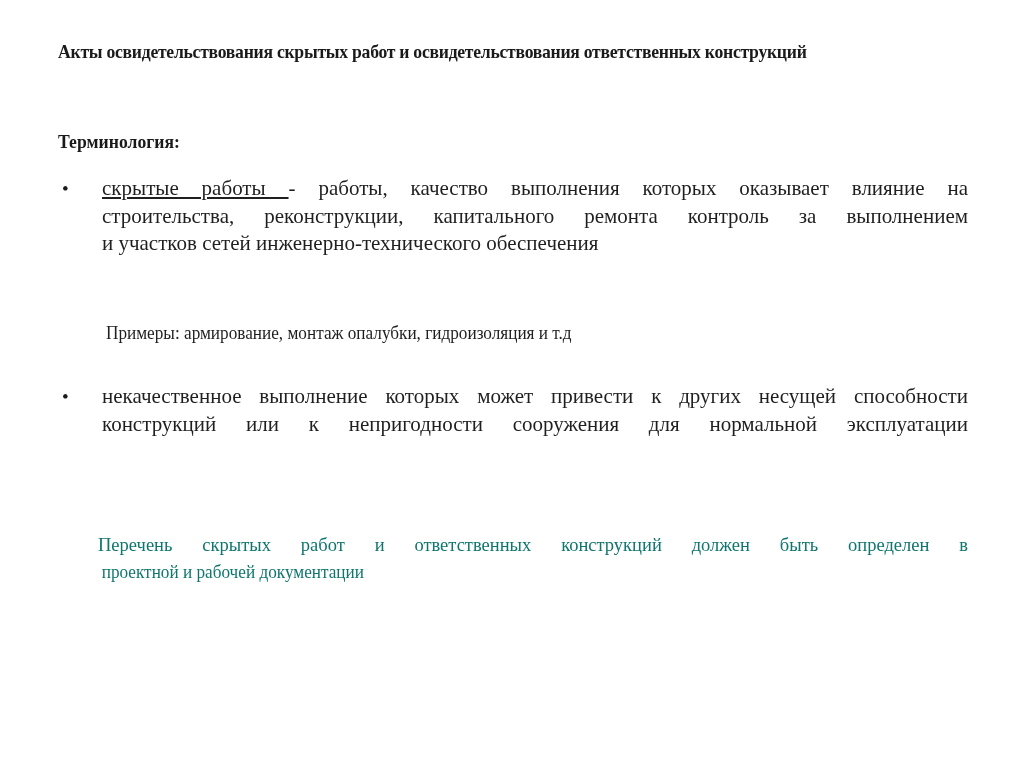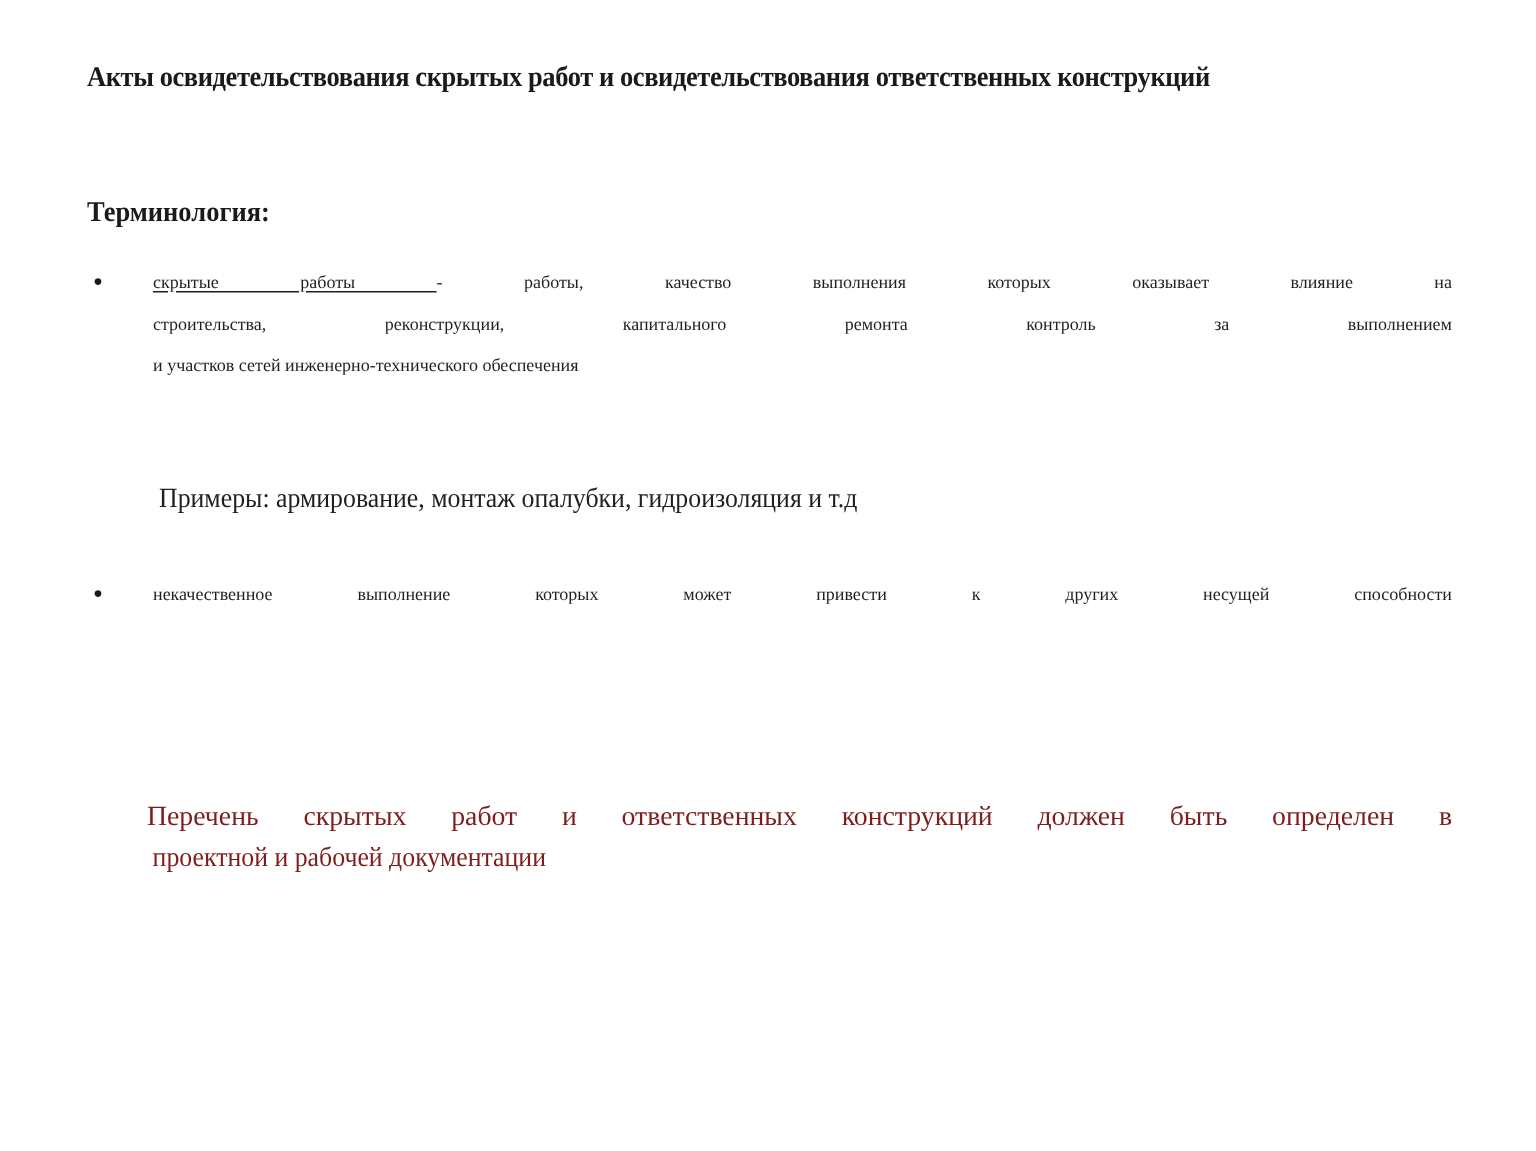--- a/index.html
+++ b/index.html
@@ -46,21 +46,21 @@
       position: absolute;
       left: 4px;
       top: 0;
       font-size: 19px;
       line-height: 27px;
     }
     .bullet-text {
       position: absolute;
       left: 44px;
       width: 866px;
-      font-size: 12px;
+      font-size: 21px;
       line-height: 27.5px;
       text-align: justify;
       color: #1f1f1f;
     }
     .u {
       text-decoration: underline;
       text-underline-offset: 2px;
     }
     .examples {
       position: absolute;
@@ -72,21 +72,21 @@
       transform: scaleX(0.93);
       transform-origin: left top;
     }
     .conclusion {
       position: absolute;
       left: 98px;
       top: 532px;
       width: 870px;
       font-size: 18.5px;
       line-height: 27px;
-      color: #7f1d1d;
+      color: #0f766e;
     }
     .conclusion .line1 {
       display: block;
       text-align: justify;
       text-align-last: justify;
       transform: scaleX(1);
     }
     .conclusion .line2 {
       display: block;
       padding-left: 4px;
@@ -120,20 +120,21 @@
       <span class="line left">и участков сетей инженерно-технического обеспечения</span>
     </div>
   </div>
 
   <div class="examples">Примеры: армирование, монтаж опалубки, гидроизоляция и т.д</div>
 
   <div class="bullet-block" style="top:383px;">
     <span class="bullet-dot">•</span>
     <div class="bullet-text">
       <span class="line">некачественное выполнение которых может привести к других несущей способности</span>
+      <span class="line">конструкций или к непригодности сооружения для нормальной эксплуатации</span>
     </div>
   </div>
 
   <div class="conclusion">
     <span class="line1">Перечень скрытых работ и ответственных конструкций должен быть определен в</span>
     <span class="line2">проектной и рабочей документации</span>
   </div>
 
 </div>
 

